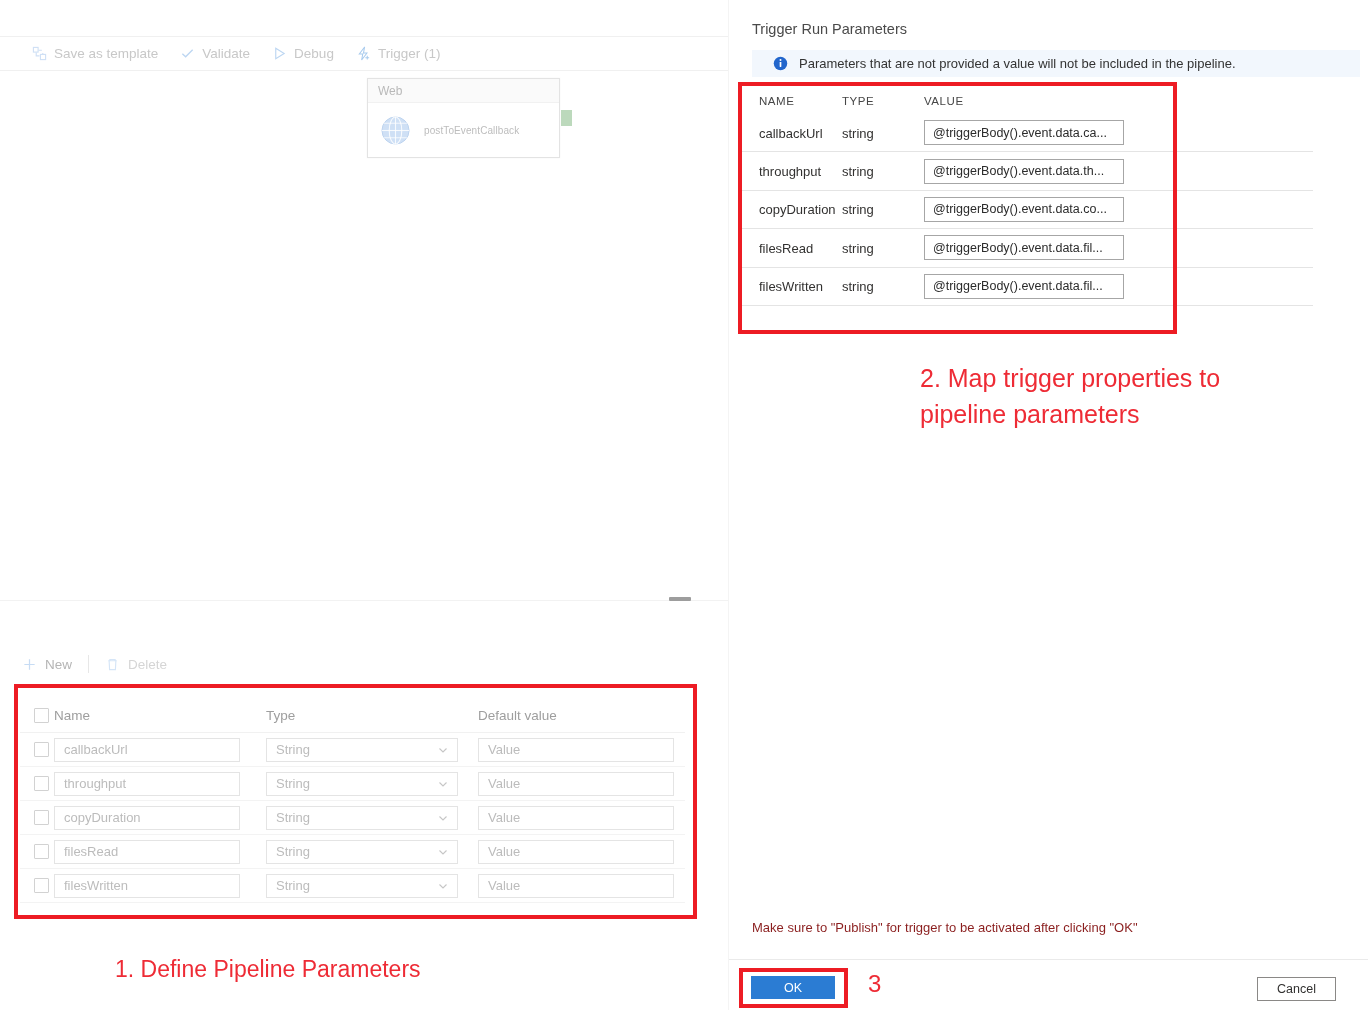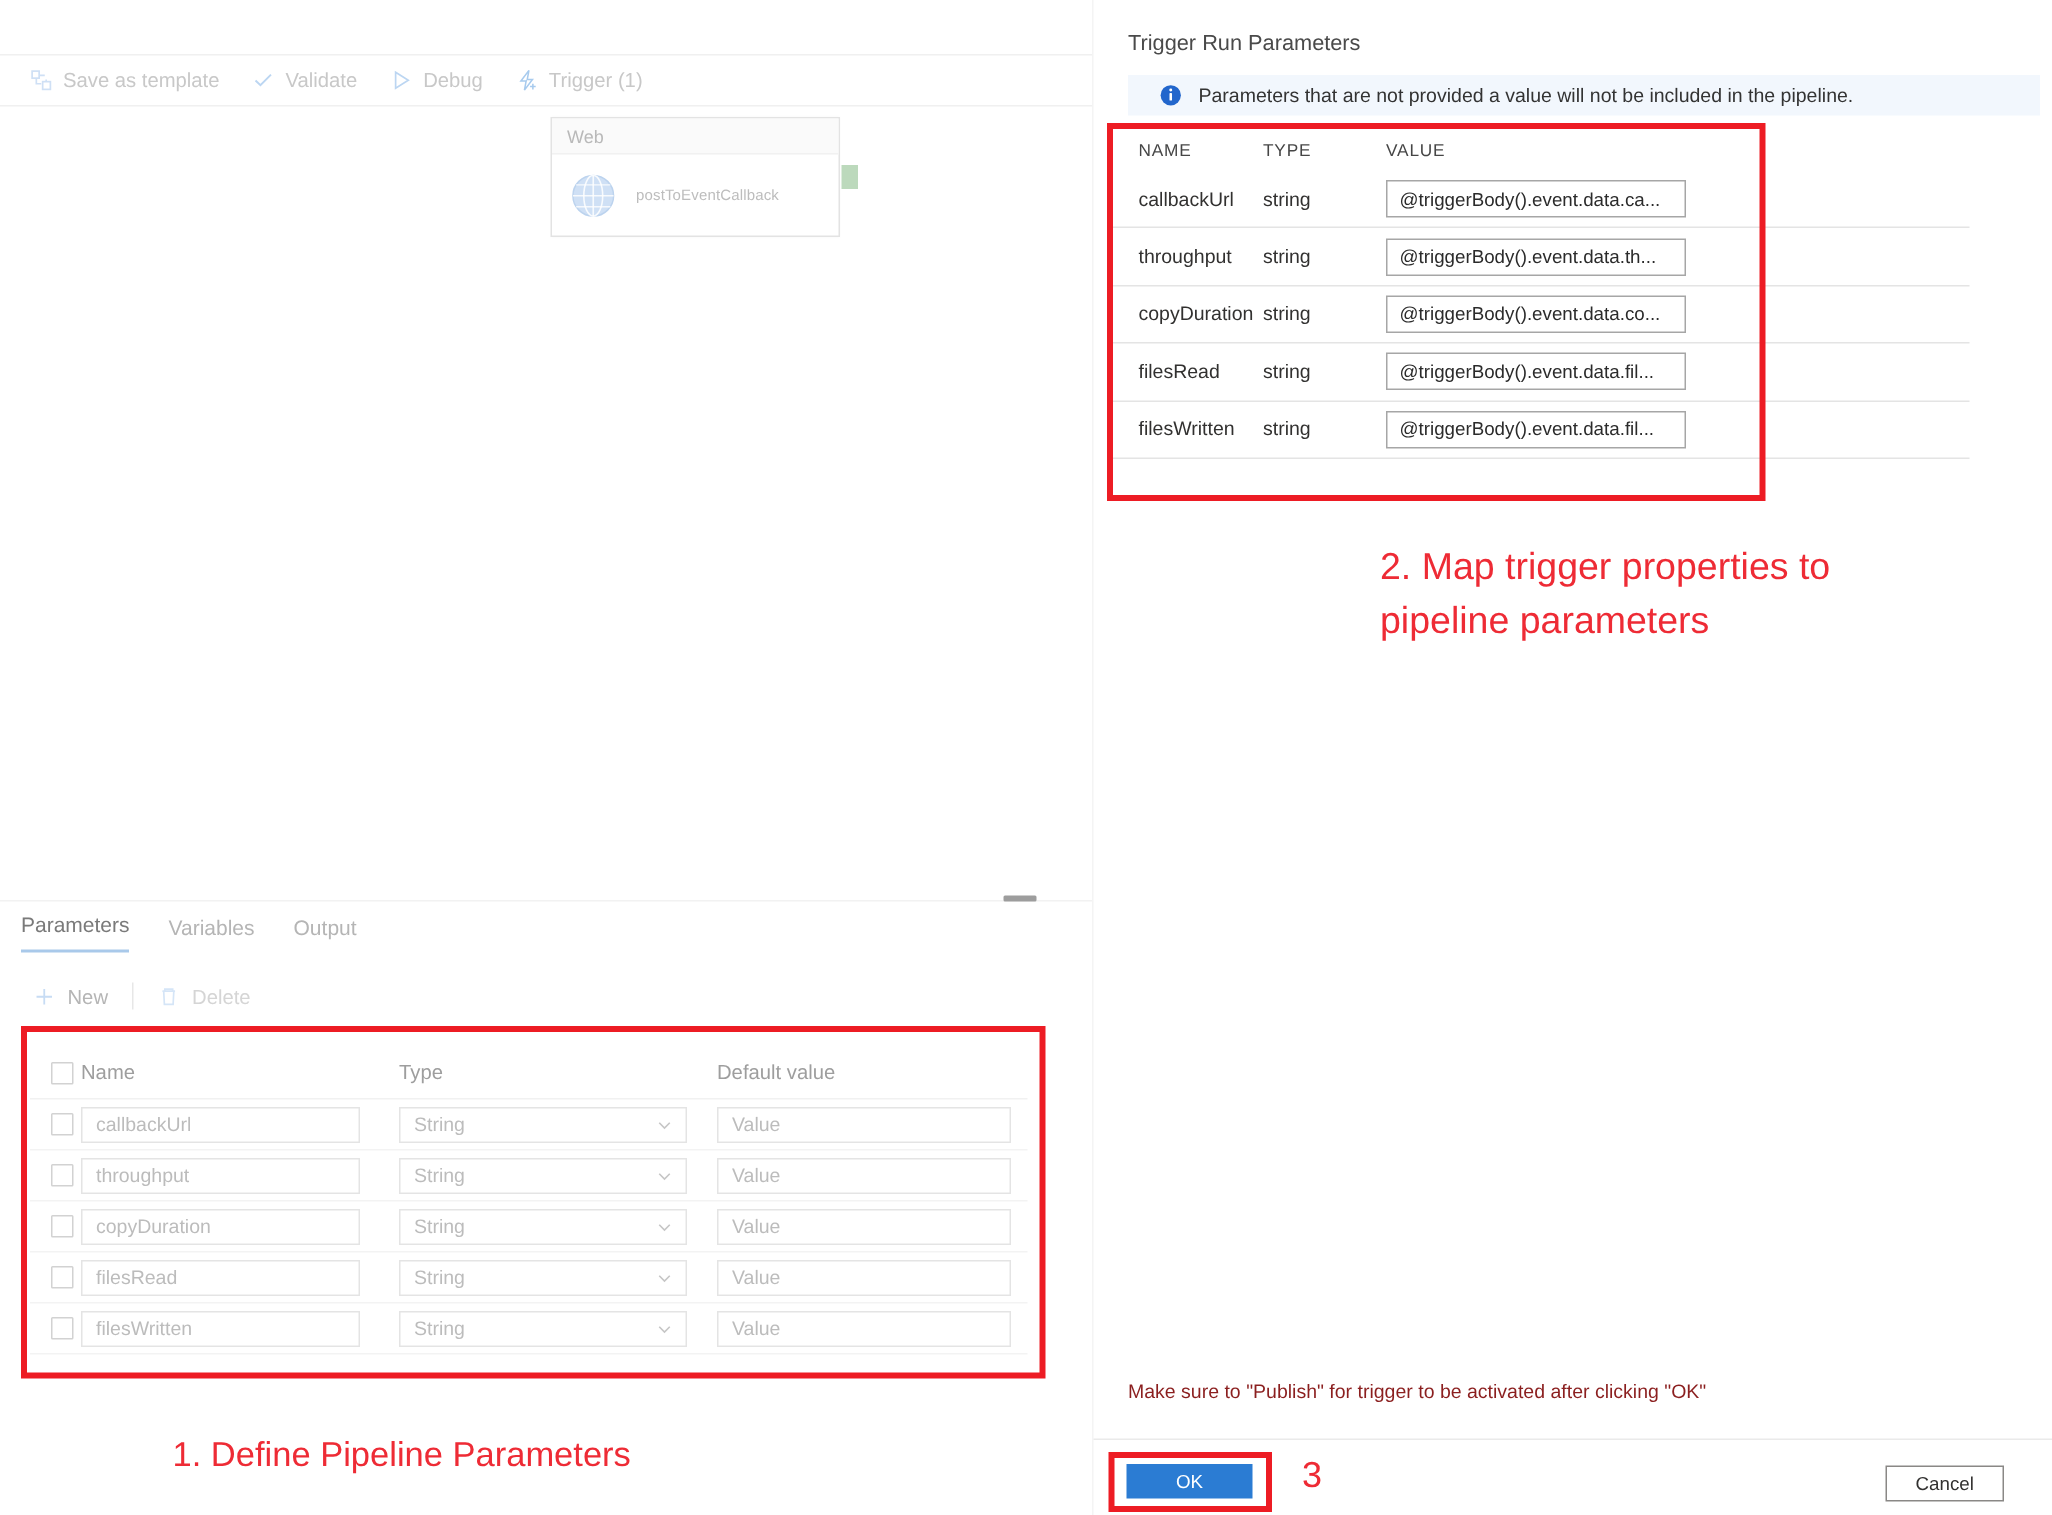--- a/index.html
+++ b/index.html
@@ -26,21 +26,21 @@
   }
 
   #pipeline-toolbar {
     position: absolute;
     left: 0; top: 36px;
     width: 728px; height: 35px;
     border-top: 1px solid #f0f0f0;
     border-bottom: 1px solid #f0f0f0;
     display: flex;
     align-items: center;
-    padding-left: 20px;
+    padding-left: 32px;
     box-sizing: border-box;
   }
   .tb-item {
     display: flex;
     align-items: center;
     gap: 7px;
     margin-right: 22px;
     color: #c8c8c8;
     font-size: 13.5px;
     white-space: nowrap;
@@ -445,25 +445,20 @@
         </svg>
       </span>
       <span id="activity-node-label">postToEventCallback</span>
     </div>
   </div>
   <div id="node-connector-right"></div>
 
   <div id="bottom-panel-divider"></div>
   <div id="panel-collapse-handle"></div>
 
-  <div id="panel-tabs">
-    <div class="panel-tab active">Parameters</div>
-    <div class="panel-tab">Variables</div>
-    <div class="panel-tab">Output</div>
-  </div>
 
   <div id="panel-actionbar">
     <div class="pa-item">
       <span class="pa-icon">
         <svg width="15" height="15" viewBox="0 0 16 16" fill="none" stroke="#c7dcf4" stroke-width="1.3">
           <path d="M8 2.5 L8 13.5 M2.5 8 L13.5 8"></path>
         </svg>
       </span>
       <span>New</span>
     </div>

